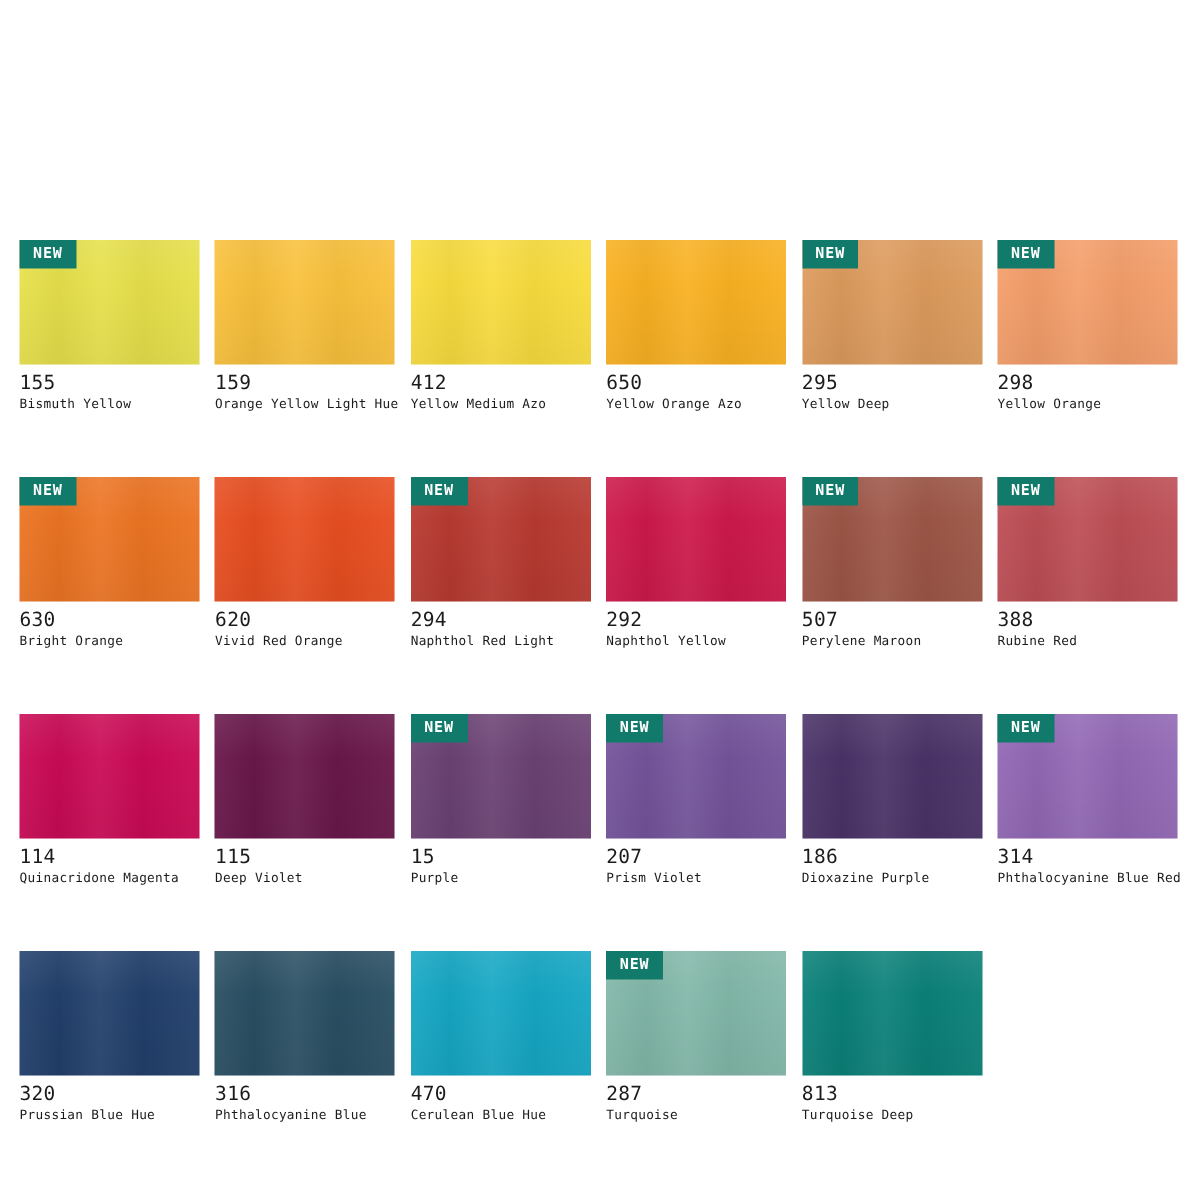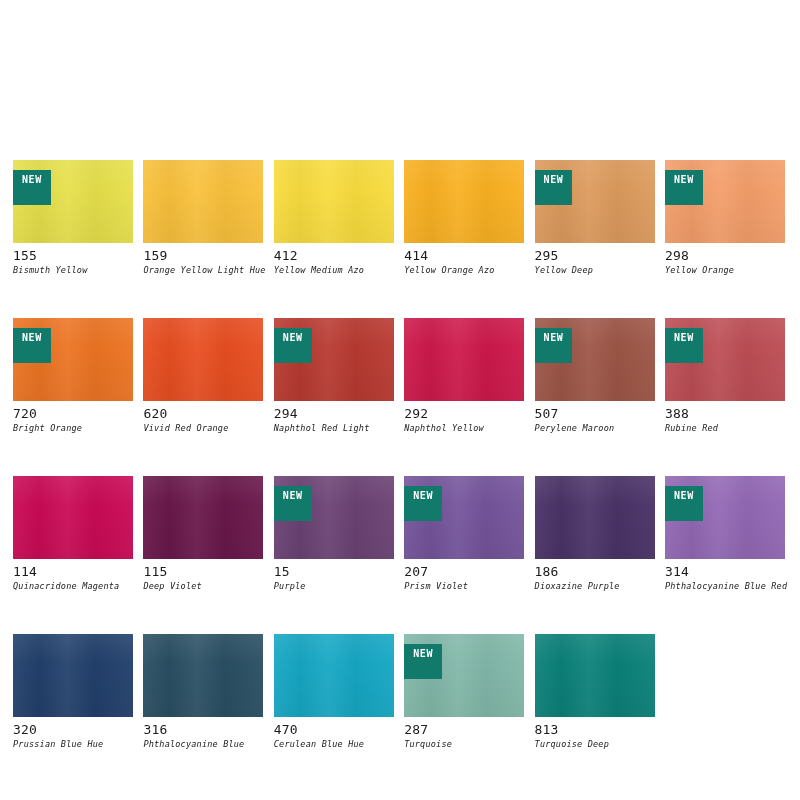--- a/index.html
+++ b/index.html
@@ -60,30 +60,30 @@
       linear-gradient(180deg,
         rgba(255,255,255,0.07) 0%,
         rgba(0,0,0,0.0) 35%,
         rgba(0,0,0,0.045) 100%);
     pointer-events: none;
   }
 
   .new-badge {
     position: absolute;
     left: 0;
-    top: 10px;
+    top: 0;
     z-index: 3;
     background: #127a6b;
     color: #ffffff;
     font-family: "DejaVu Sans Mono", monospace;
     font-size: 10px;
     font-weight: bold;
     letter-spacing: 0.6px;
     line-height: 19px;
-    height: 35px;
+    height: 19px;
     padding: 0 9px;
     box-sizing: border-box;
     text-align: center;
   }
 
   .swatch-code {
     margin-top: 7px;
     font-family: "DejaVu Sans Mono", monospace;
     font-size: 13px;
     line-height: 12px;
@@ -93,21 +93,20 @@
   }
 
   .swatch-name {
     margin-top: 2px;
     font-family: "DejaVu Sans Mono", monospace;
     font-size: 8.5px;
     line-height: 12px;
     color: #1b1b1b;
     letter-spacing: 0.2px;
     white-space: nowrap;
-    font-style: italic;
   }
 </style>
 </head>
 <body>
 
 <div id="chart-root">
   <div class="swatch-grid">
       <div class="swatch-cell">
         <div class="swatch-chip" style="background: rgb(230, 224, 75);">
           <div class="new-badge">NEW</div>
@@ -120,42 +119,42 @@
         <div class="swatch-code">159</div>
         <div class="swatch-name">Orange Yellow Light Hue</div>
       </div>
       <div class="swatch-cell">
         <div class="swatch-chip" style="background: rgb(248, 220, 62);"></div>
         <div class="swatch-code">412</div>
         <div class="swatch-name">Yellow Medium Azo</div>
       </div>
       <div class="swatch-cell">
         <div class="swatch-chip" style="background: rgb(249, 177, 34);"></div>
-        <div class="swatch-code">414</div>
+        <div class="swatch-code">650</div>
         <div class="swatch-name">Yellow Orange Azo</div>
       </div>
       <div class="swatch-cell">
         <div class="swatch-chip" style="background: rgb(221, 155, 93);">
           <div class="new-badge">NEW</div>
         </div>
         <div class="swatch-code">295</div>
         <div class="swatch-name">Yellow Deep</div>
       </div>
       <div class="swatch-cell">
         <div class="swatch-chip" style="background: rgb(244, 158, 106);">
           <div class="new-badge">NEW</div>
         </div>
         <div class="swatch-code">298</div>
         <div class="swatch-name">Yellow Orange</div>
       </div>
       <div class="swatch-cell">
         <div class="swatch-chip" style="background: rgb(236, 116, 35);">
           <div class="new-badge">NEW</div>
         </div>
-        <div class="swatch-code">720</div>
+        <div class="swatch-code">630</div>
         <div class="swatch-name">Bright Orange</div>
       </div>
       <div class="swatch-cell">
         <div class="swatch-chip" style="background: rgb(232, 78, 33);"></div>
         <div class="swatch-code">620</div>
         <div class="swatch-name">Vivid Red Orange</div>
       </div>
       <div class="swatch-cell">
         <div class="swatch-chip" style="background: rgb(184, 58, 49);">
           <div class="new-badge">NEW</div>

